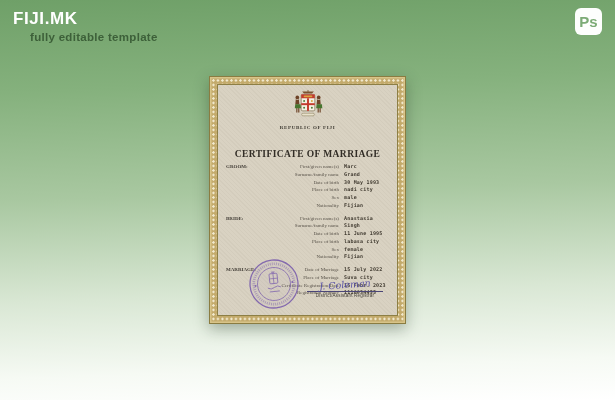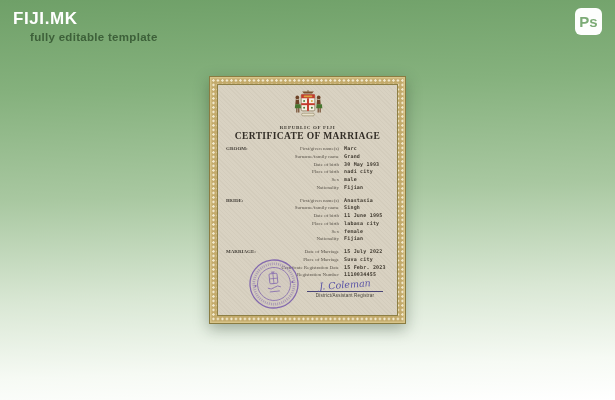--- a/index.html
+++ b/index.html
@@ -18,21 +18,21 @@
   .frame{width:100%;height:100%;box-sizing:border-box;background-color:#c3aa6b;border:1px solid #8a7c41;
     box-shadow:inset 0 0 0 1.5px #d8c489;padding:7px;
     background-image:radial-gradient(circle,#f2ead0 1px,rgba(0,0,0,0) 1.35px);
     background-size:4.5px 4.5px;background-position:1.2px 1.2px;}
   .paper{width:100%;height:100%;box-sizing:border-box;background-color:#d9d2c2;border:1px solid #8d7f45;
     position:relative;display:flex;flex-direction:column;align-items:center;
     background-image:repeating-linear-gradient(45deg,rgba(110,100,80,.05) 0 1px,rgba(0,0,0,0) 1px 3px);}
   .arms{margin-top:5px;width:42px;height:33px;}
   .country{margin-top:2px;font-family:"Liberation Serif",serif;font-size:5px;letter-spacing:.7px;
     color:#3e3a32;font-weight:700;}
-  .cert-title{margin-top:1px;font-family:"Liberation Serif",serif;font-size:9.5px;font-weight:700;
+  .cert-title{margin-top:19px;font-family:"Liberation Serif",serif;font-size:9.5px;font-weight:700;
     letter-spacing:.4px;color:#322d26;text-align:center;}
   .form{margin-top:5px;width:100%;padding:0 8px;box-sizing:border-box;}
   .section{margin-bottom:7px;}
   .row{display:grid;grid-template-columns:28px 80px 1fr;column-gap:5px;margin-bottom:2.2px;align-items:baseline;}
   .row span{line-height:5.6px;}
   .sec-label{font-size:5px;font-weight:700;color:#46413a;font-family:"Liberation Serif",serif;}
   .f-label{font-size:5px;color:#5a544b;text-align:right;font-family:"Liberation Serif",serif;}
   .f-value{font-size:5px;font-weight:700;color:#413b31;font-family:"DejaVu Sans Mono",monospace;letter-spacing:.2px;}
 
   .stamp{position:absolute;left:28px;bottom:5px;width:56px;height:52px;opacity:.92;transform:rotate(-6deg);}

